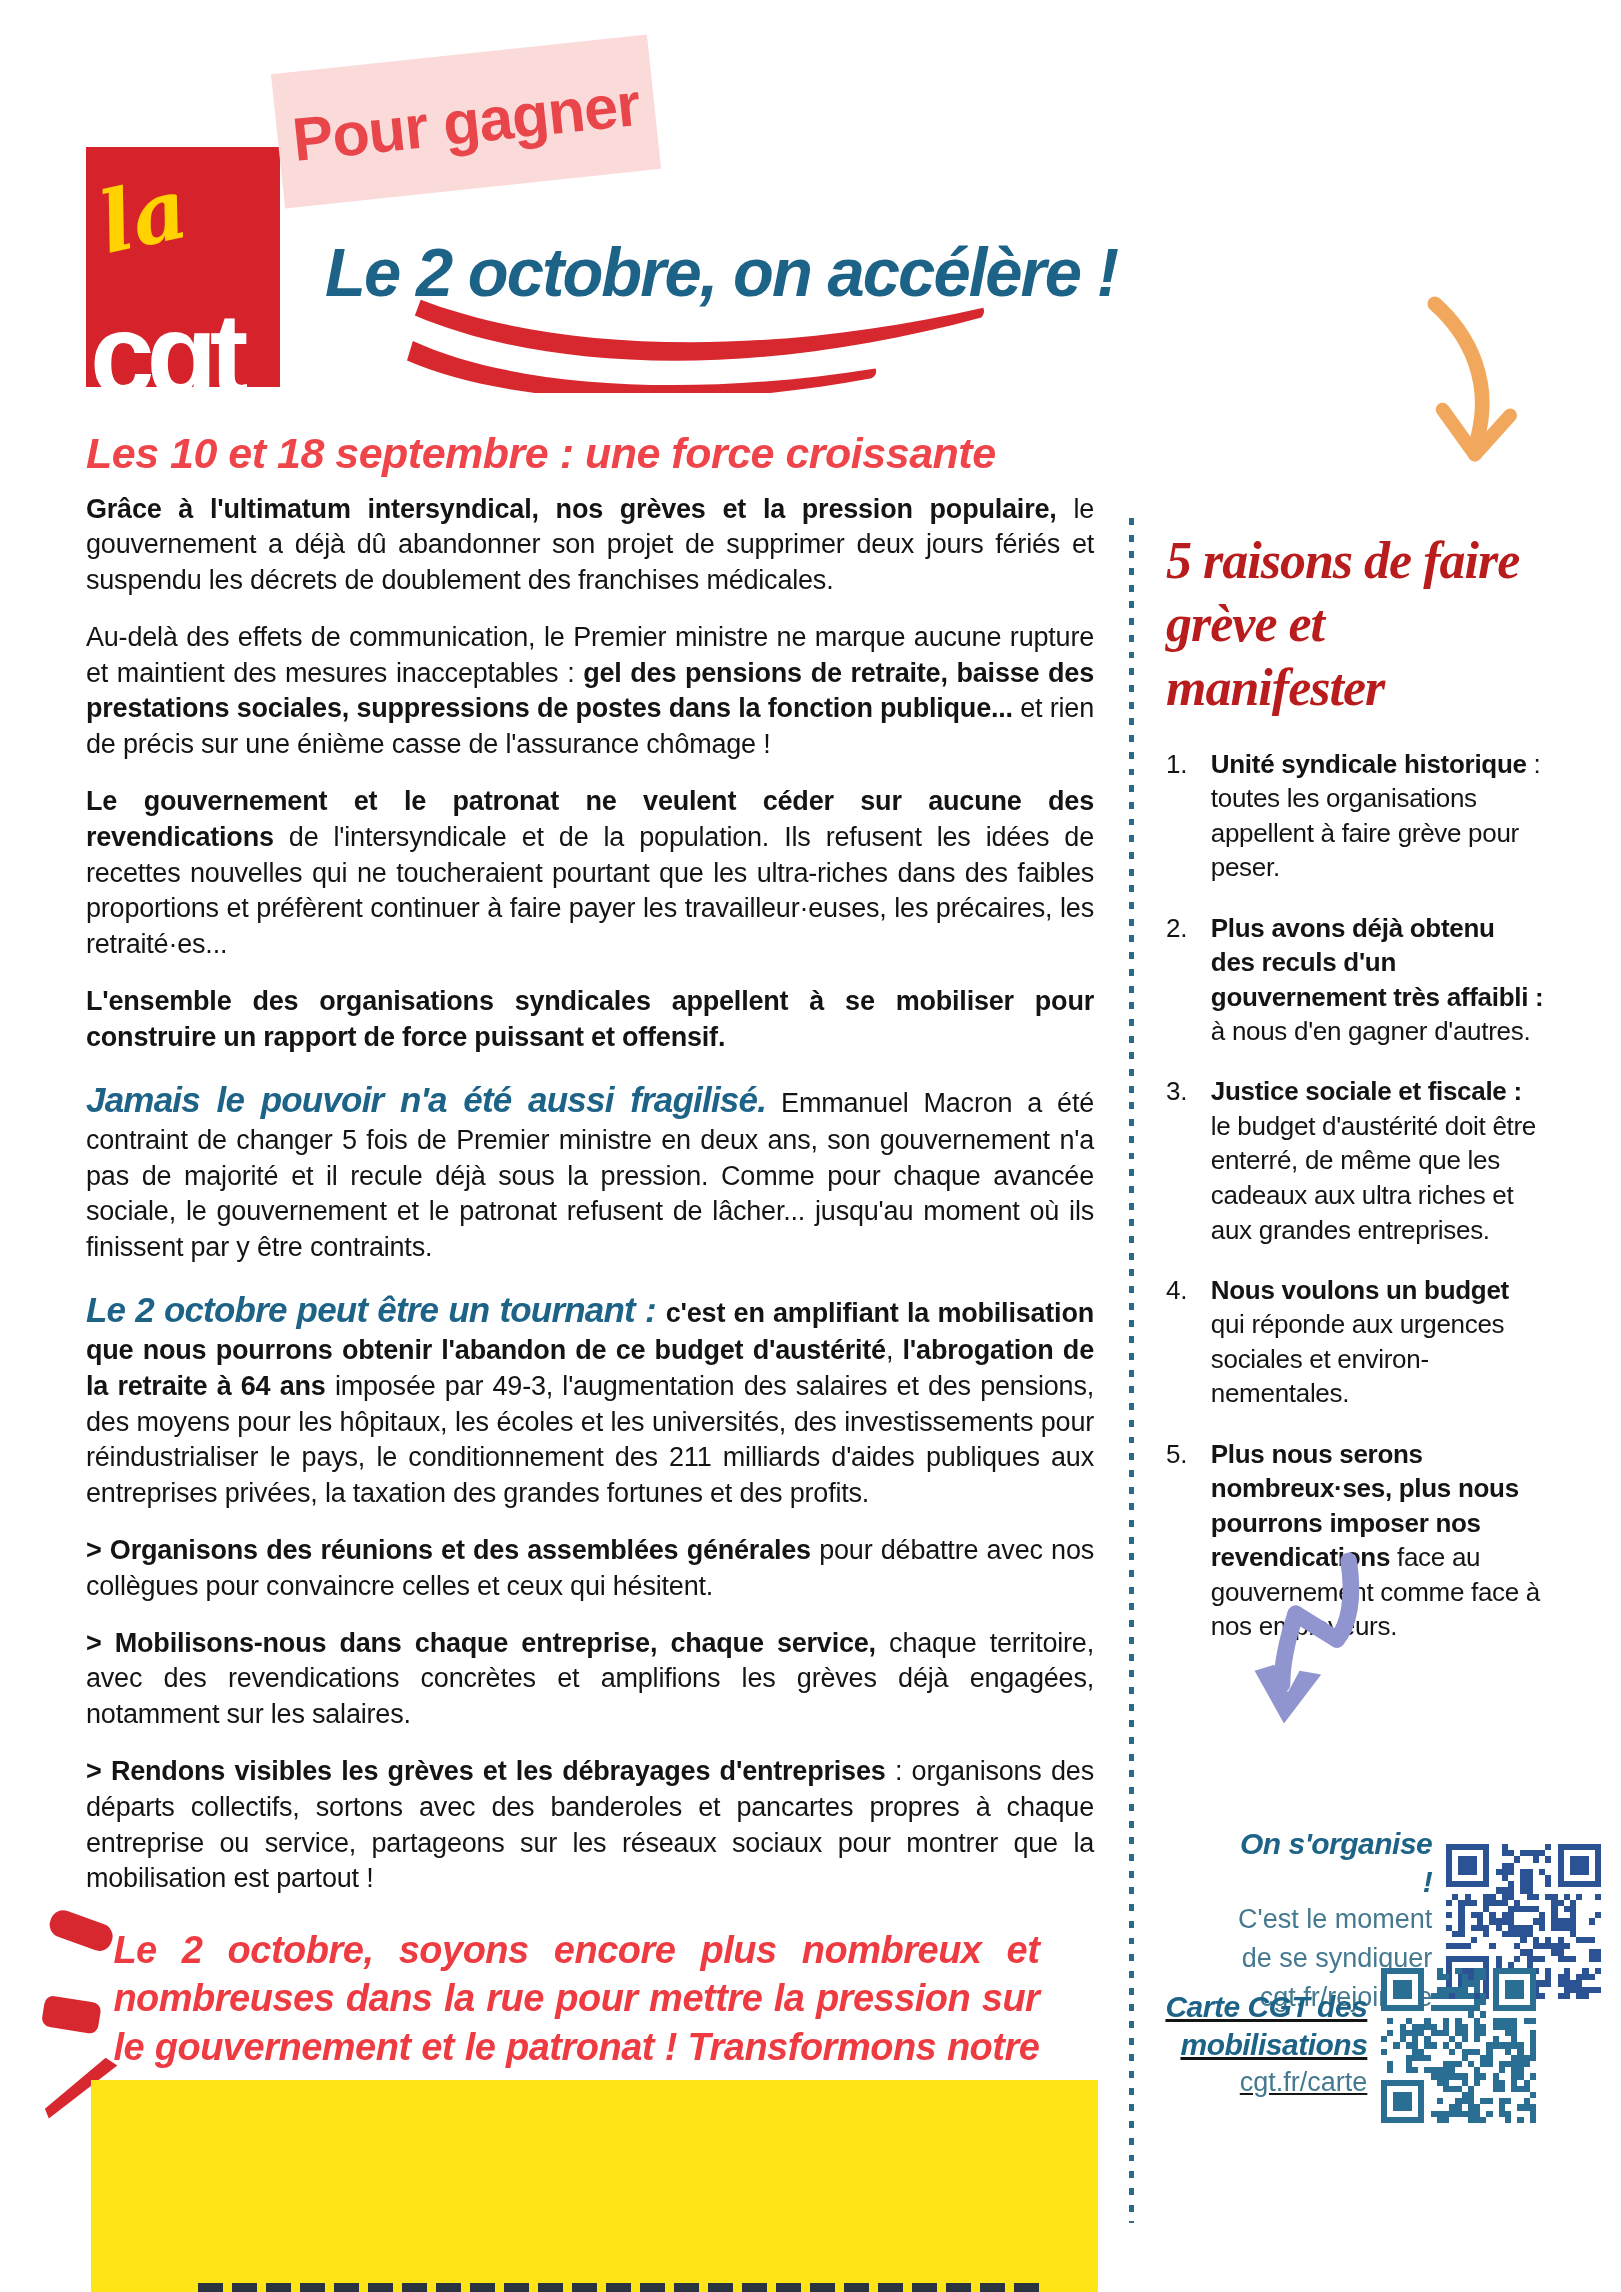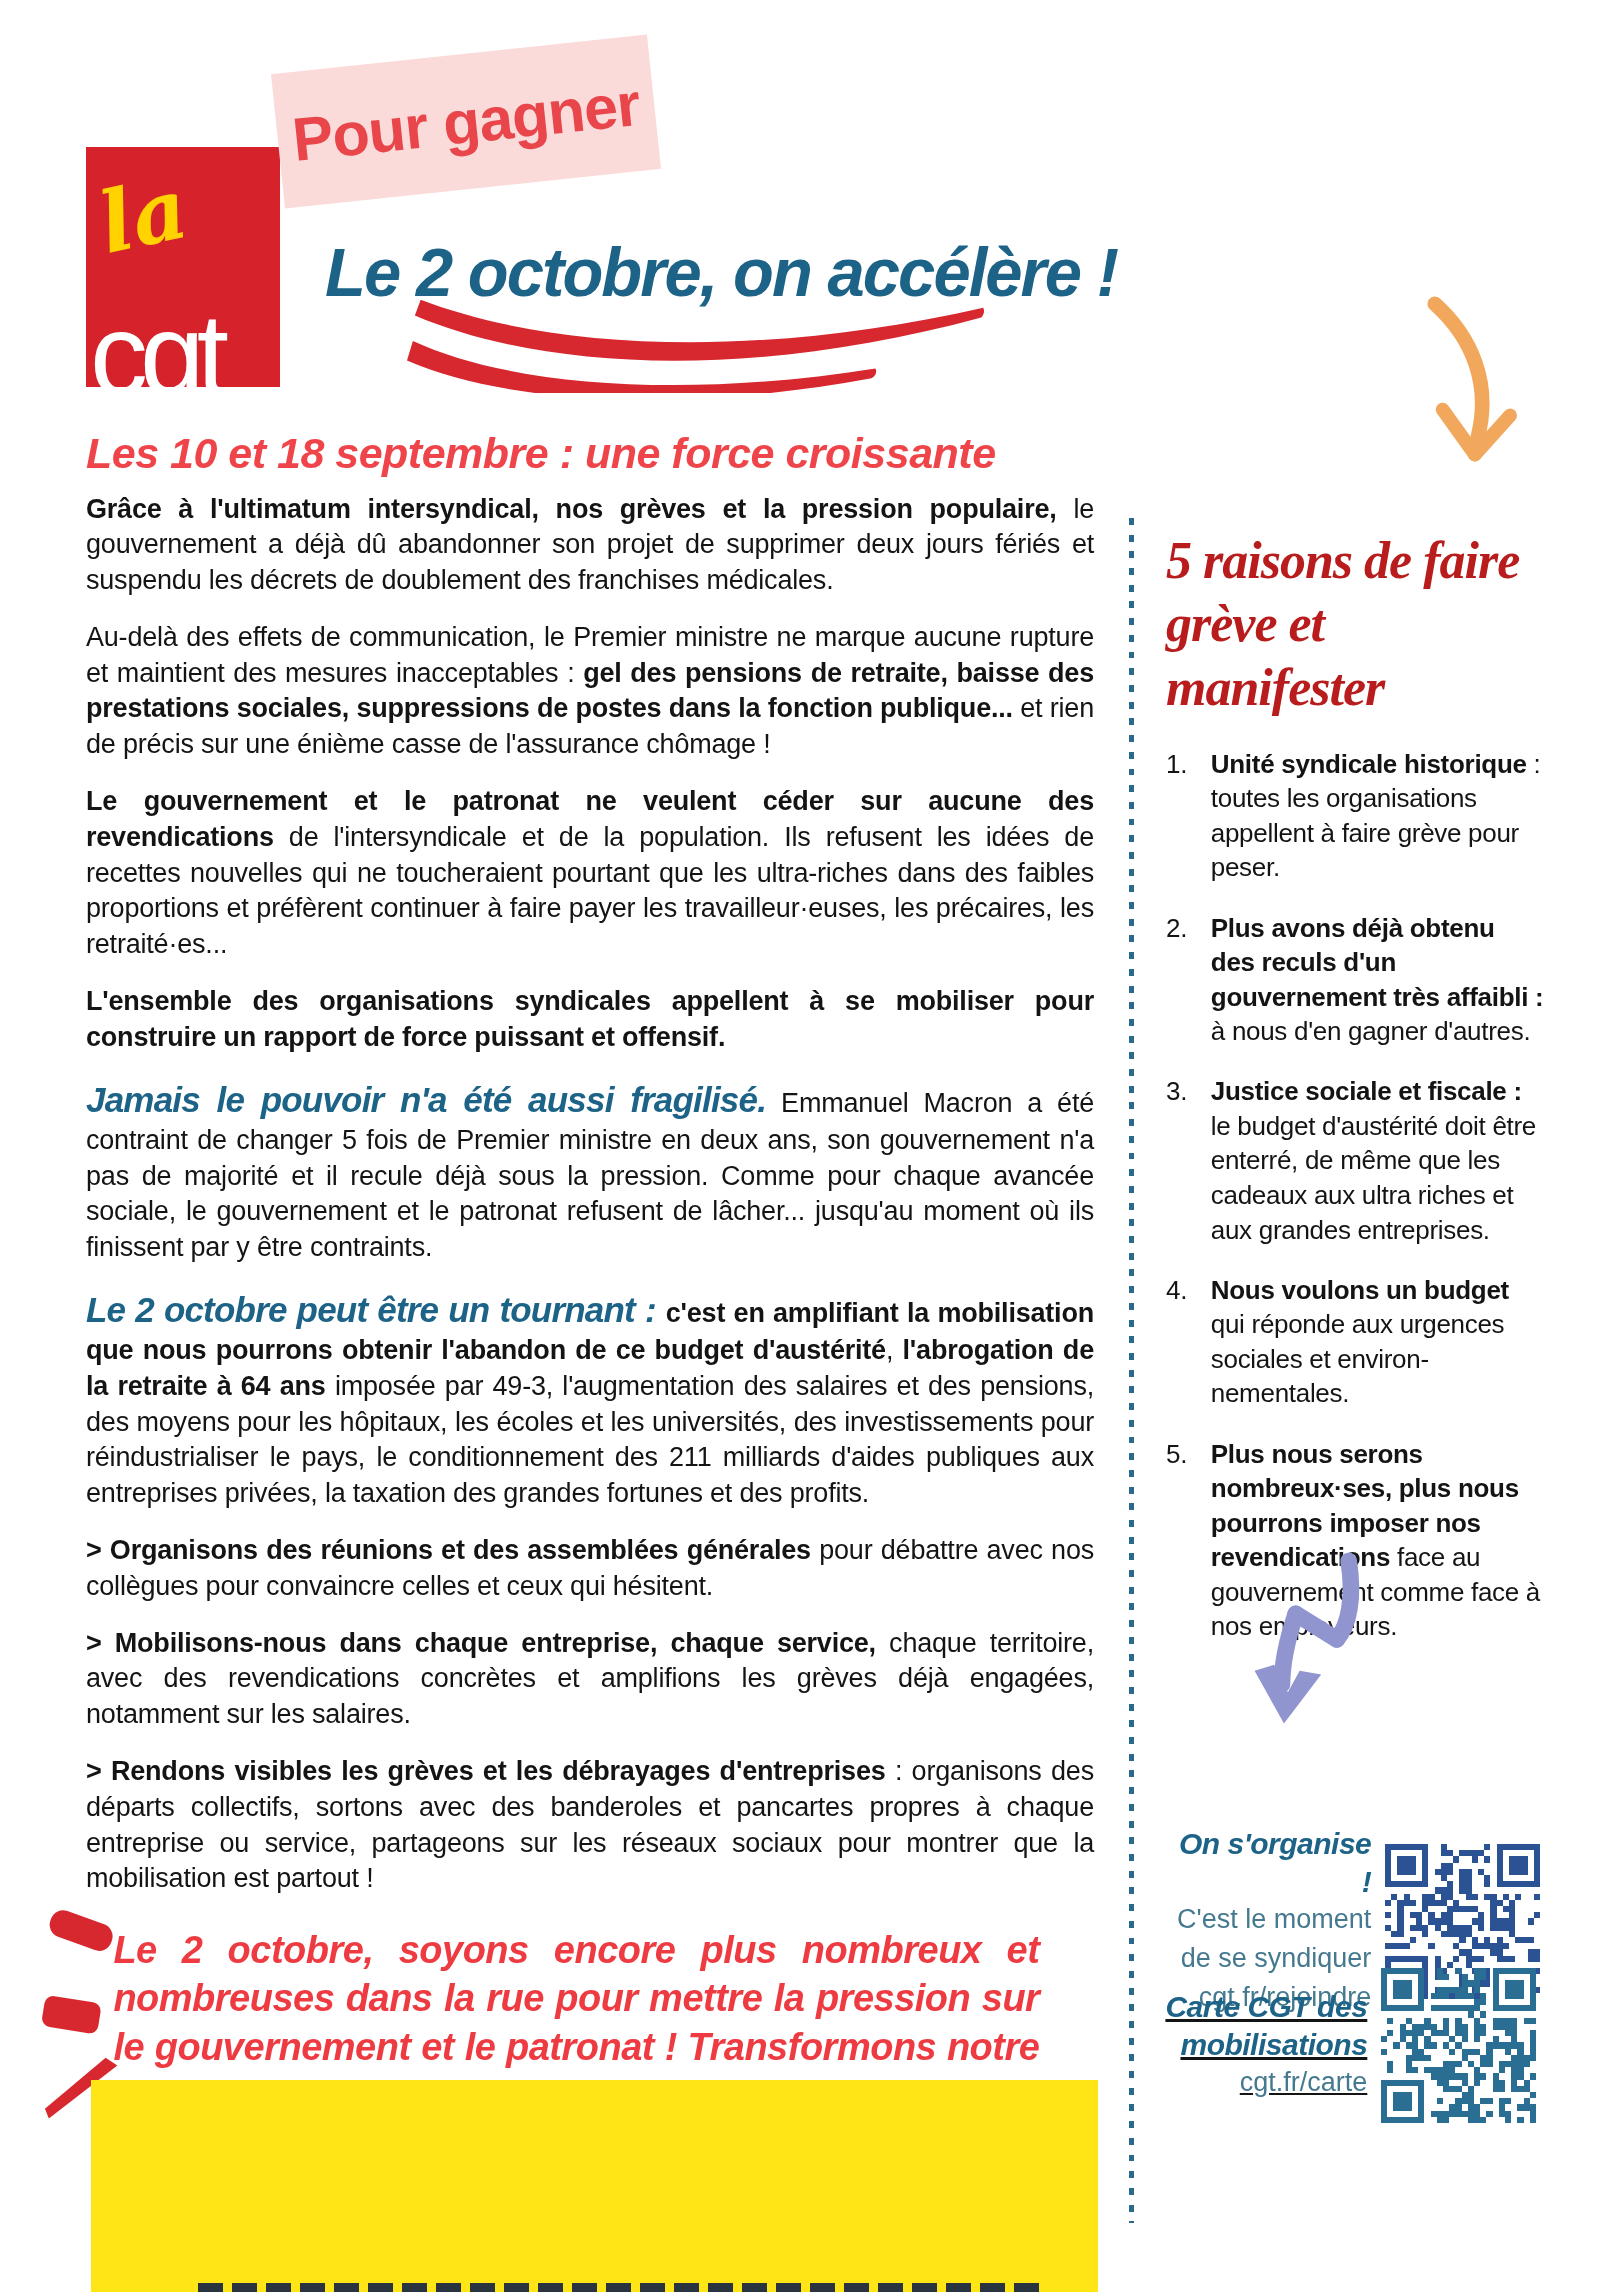--- a/index.html
+++ b/index.html
@@ -2,21 +2,21 @@
 <html><head>
 <meta charset="utf-8">
 <style>
   html,body{margin:0;padding:0;background:#888;}
   .page{position:relative;width:1621px;height:2293px;background:#ffffff;overflow:hidden;
         font-family:"Liberation Sans",sans-serif;color:#141414;}
   
   .logo{position:absolute;left:86px;top:147px;width:194px;height:240px;background:#d6232b;}
   .logo .la{position:absolute;left:13.7px;top:27.4px;color:#ffd200;font-family:"DejaVu Serif",serif;
         font-style:italic;font-weight:700;font-size:84px;line-height:1;transform:rotate(-12deg);}
-  .logo .cgt{position:absolute;left:3.9px;bottom:-25.5px;color:#ffffff;font-weight:400;font-size:116px;
+  .logo .cgt{position:absolute;left:3.9px;bottom:-25.5px;color:#ffffff;font-weight:700;font-size:116px;
         line-height:1;letter-spacing:-7.8px;}
   .badge{position:absolute;left:277px;top:54px;width:378px;height:135px;background:#fbdada;
         transform:rotate(-6deg);display:flex;align-items:center;justify-content:center;}
   .badge span{color:#e8464b;font-weight:700;font-size:61px;letter-spacing:-1px;}
   .title{position:absolute;left:325px;top:233px;color:#1d6387;font-weight:700;font-style:italic;
         font-size:69px;white-space:nowrap;letter-spacing:-2px;transform:scaleX(0.97);transform-origin:left;}
   .swoosh{position:absolute;left:407px;top:290px;}
   .arrow-orange{position:absolute;left:1413px;top:294px;}
   
   .leftcol{position:absolute;left:86px;top:429px;width:1008px;}
@@ -37,21 +37,21 @@
         letter-spacing:-1px;margin:0 0 27.4px 0;font-family:Liberation Serif, serif;}
   .sb-item{display:flex;gap:11.8px;margin:0 0 25.5px 0;font-size:26px;line-height:1.33;letter-spacing:-0.3px;}
   .sb-item .num{width:33px;flex:none;}
   .sb-item b{font-weight:700;}
   .arrow-purple{position:absolute;left:1233px;top:1547px;}
   .qr-block{position:absolute;width:372px;display:grid;grid-template-columns:1fr 155px;column-gap:13.7px;align-items:center;}
   .qr-block .txt{text-align:right;}
   .qb-h{color:#1d6387;font-weight:700;font-style:italic;font-size:30px;line-height:1.25;letter-spacing:-0.5px;}
   .qb-l{color:#45798f;font-size:27px;line-height:1.45;}
   .qr{width:155px;height:155px;}
-  .organise{left:1168px;top:1825px;}
+  .organise{left:1229px;top:1825px;}
   .carte{left:1164px;top:1968px;text-decoration:underline;}
   
   .yellow{position:absolute;left:91px;top:2080px;width:1007px;height:213px;background:#ffe516;}
   .bottom-dashes{position:absolute;left:198px;top:2283px;width:841px;height:9.8px;
         background:repeating-linear-gradient(90deg,#2a3440 0 25.5px,transparent 25.5px 34px);}
 </style>
 </head>
 <body>
 
 <div class="page">

